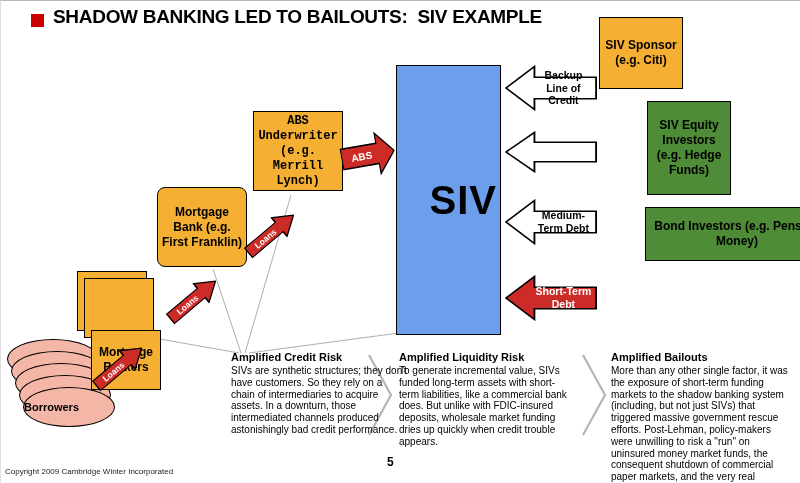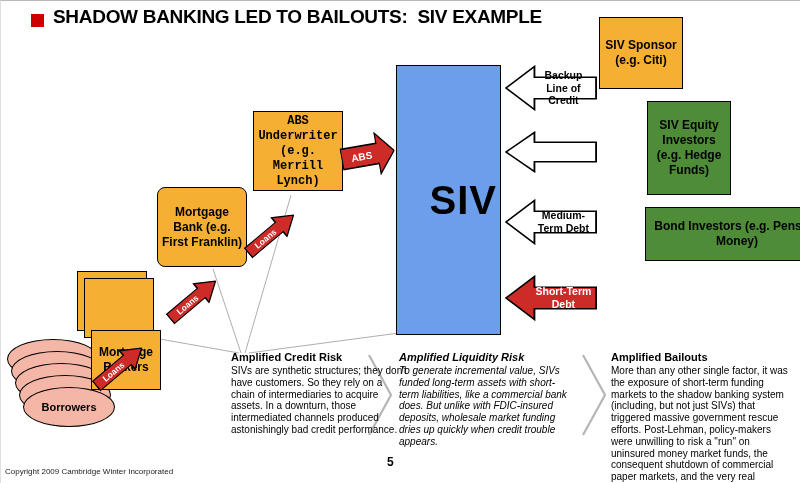--- a/index.html
+++ b/index.html
@@ -31,21 +31,21 @@
   .loan-arrow .arrow-label { position:absolute; left:2%; right:26%; top:0; bottom:0;
       display:flex; align-items:center; justify-content:center;
       color:#fff; font-size:8.5px; font-weight:bold; }
   .abs-arrow { position:absolute; width:54px; height:44px; transform:rotate(-10deg); }
   .abs-arrow .arrow-label { position:absolute; left:2%; right:26%; top:0; bottom:0;
       display:flex; align-items:center; justify-content:center;
       color:#fff; font-size:10px; font-weight:bold; }
   
   .ellipse { position:absolute; width:92px; height:40px; border-radius:50%;
       background:#f4b6a6; border:1.6px solid #000; box-sizing:border-box;
-      display:flex; align-items:center; justify-content:center;
+      display:flex; align-items:center; justify-content:flex-start;
       font-size:11px; font-weight:bold; }
   
   .note { position:absolute; width:176px; color:#000; }
   .note-heading { font-size:11px; font-weight:bold; margin-bottom:2px; }
   .note-body { font-size:10px; line-height:1.18; }
   
   .connectors { position:absolute; left:0; top:0; }
   .chevron { position:absolute; }
   .copyright { position:absolute; left:4px; top:466px; font-size:8px; color:#222; }
   .page-number { position:absolute; left:386px; top:454px; font-size:12px; font-weight:bold; }
@@ -155,21 +155,21 @@
     <polyline points="2,2 24,42 2,82" fill="none" stroke="#b5b5b5" stroke-width="2.2"></polyline>
   </svg>
   <svg class="chevron" style="left:580px; top:352px;" width="26" height="84" viewBox="0 0 26 84">
     <polyline points="2,2 24,42 2,82" fill="none" stroke="#b5b5b5" stroke-width="2.2"></polyline>
   </svg>
 
   <div class="note" style="left:186px; top:350px; width:176px;margin-left:44px;">
     <div class="note-heading">Amplified Credit Risk</div>
     <div class="note-body">SIVs are synthetic structures; they don't have customers. So they rely on a chain of intermediaries to acquire assets. In a downturn, those intermediated channels produced astonishingly bad credit performance.</div>
   </div>
-  <div class="note" style="left:398px; top:350px; width:172px;font-style:italic;">
+  <div class="note" style="left:398px; top:350px; width:172px;">
     <div class="note-heading">Amplified Liquidity Risk</div>
     <div class="note-body">To generate incremental value, SIVs funded long-term assets with short-term liabilities, like a commercial bank does. But unlike with FDIC-insured deposits, wholesale market funding dries up quickly when credit trouble appears.</div>
   </div>
   <div class="note" style="left:610px; top:350px; width:182px;">
     <div class="note-heading">Amplified Bailouts</div>
     <div class="note-body">More than any other single factor, it was the exposure of short-term funding markets to the shadow banking system (including, but not just SIVs) that triggered massive government rescue efforts. Post-Lehman, policy-makers were unwilling to risk a "run" on uninsured money market funds, the consequent shutdown of commercial paper markets, and the very real prospect of cascading failures of commercial firms.</div>
   </div>
 
   <div class="copyright">Copyright 2009 Cambridge Winter Incorporated</div>
   <div class="page-number">5</div>

